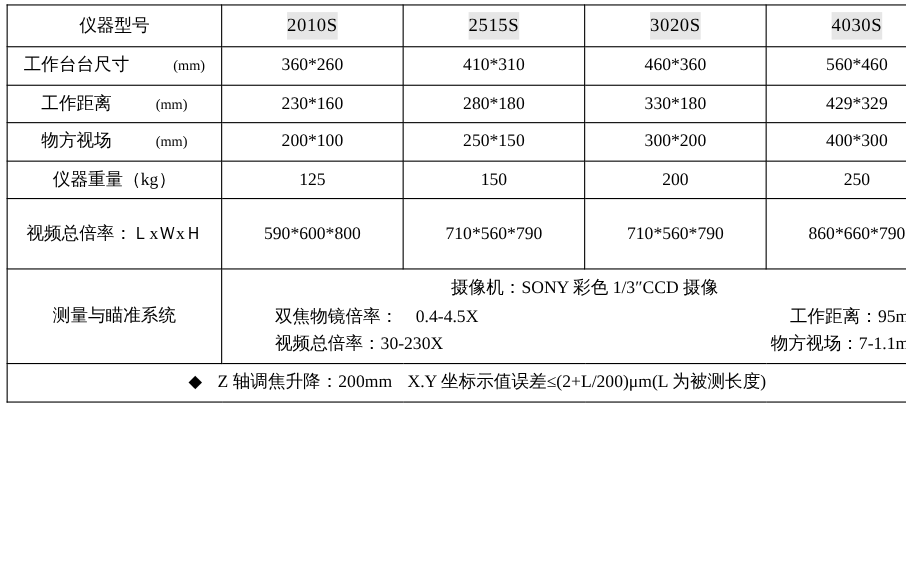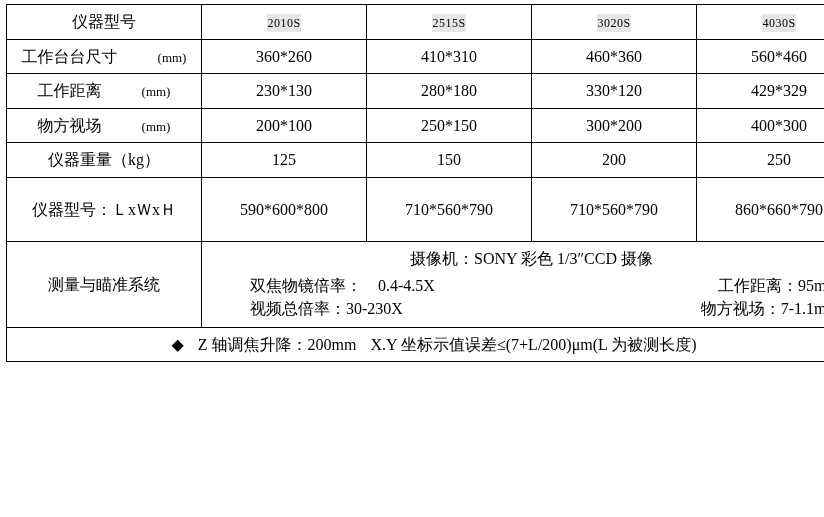--- a/index.html
+++ b/index.html
@@ -42,21 +42,21 @@
     width: 156px;
   }
   .unit {
     font-size: 13px;
     margin-left: 40px;
   }
   .model-chip {
     display: inline-block;
     background: #e6e6e6;
     padding: 1px 0;
-    font-size: 12px;
+    font-size: 17px;
     letter-spacing: 0.5px;
   }
   .tall {
     height: 64px;
   }
   .sys-label {
     width: 186px;
   }
   .sys-body {
     text-align: left;
@@ -108,44 +108,44 @@
       <tr>
         <td class="rowhead"><span>工作台台尺寸</span><span class="unit">(mm)</span></td>
         <td class="datacell">360*260</td>
         <td class="datacell">410*310</td>
         <td class="datacell">460*360</td>
         <td class="datacell">560*460</td>
       </tr>
 
       <tr>
         <td class="rowhead"><span>工作距离</span><span class="unit">(mm)</span></td>
-        <td class="datacell">230*130</td>
+        <td class="datacell">230*160</td>
         <td class="datacell">280*180</td>
-        <td class="datacell">330*120</td>
+        <td class="datacell">330*180</td>
         <td class="datacell">429*329</td>
       </tr>
 
       <tr>
         <td class="rowhead"><span>物方视场</span><span class="unit">(mm)</span></td>
         <td class="datacell">200*100</td>
         <td class="datacell">250*150</td>
         <td class="datacell">300*200</td>
         <td class="datacell">400*300</td>
       </tr>
 
       <tr>
         <td class="rowhead">仪器重量（kg）</td>
         <td class="datacell">125</td>
         <td class="datacell">150</td>
         <td class="datacell">200</td>
         <td class="datacell">250</td>
       </tr>
 
       <tr class="tall">
-        <td class="rowhead">仪器型号：ＬxＷxＨ</td>
+        <td class="rowhead">视频总倍率：ＬxＷxＨ</td>
         <td class="datacell">590*600*800</td>
         <td class="datacell">710*560*790</td>
         <td class="datacell">710*560*790</td>
         <td class="datacell">860*660*790</td>
       </tr>
 
       <tr>
         <td class="sys-label">测量与瞄准系统</td>
         <td class="sys-body" colspan="4">
           <div class="sys-line-1">摄像机：SONY 彩色 1/3″CCD 摄像</div>
@@ -156,19 +156,19 @@
           <div class="sys-row">
             <span class="left">视频总倍率：30-230X</span>
             <span class="right">物方视场：7-1.1mm</span>
           </div>
         </td>
       </tr>
 
       <tr>
         <td class="note-cell" colspan="5">
           <span class="note-inner">
-            <span>◆</span><span class="gap-sm"></span><span>Z 轴调焦升降：200mm</span><span class="gap-sm"></span><span>X.Y 坐标示值误差≤(7+L/200)</span><span class="wavy">μm</span><span>(L 为被测长度)</span>
+            <span>◆</span><span class="gap-sm"></span><span>Z 轴调焦升降：200mm</span><span class="gap-sm"></span><span>X.Y 坐标示值误差≤(2+L/200)</span><span class="wavy">μm</span><span>(L 为被测长度)</span>
           </span>
         </td>
       </tr>
     </tbody>
   </table>
 </div>
 
 </body></html>

